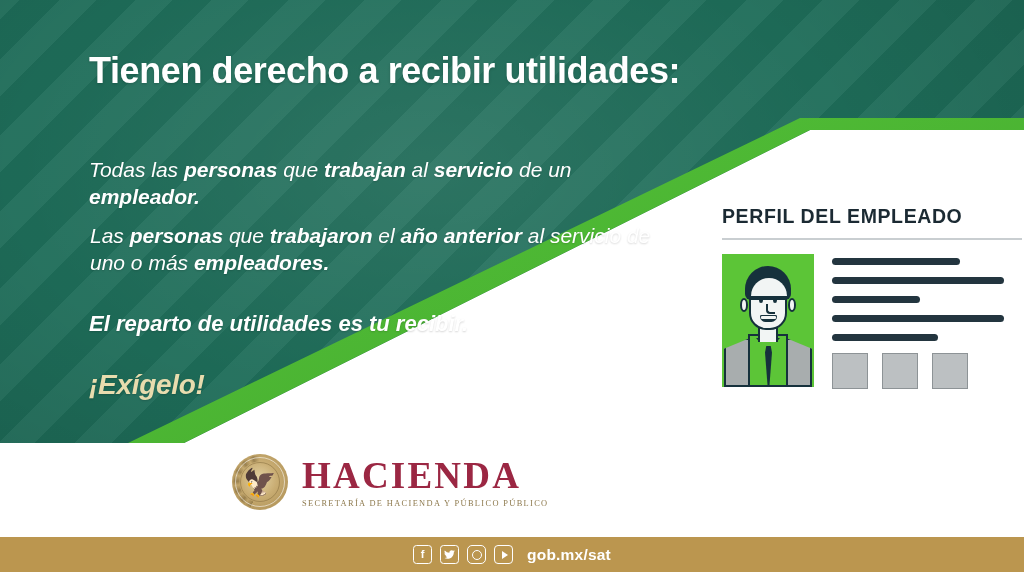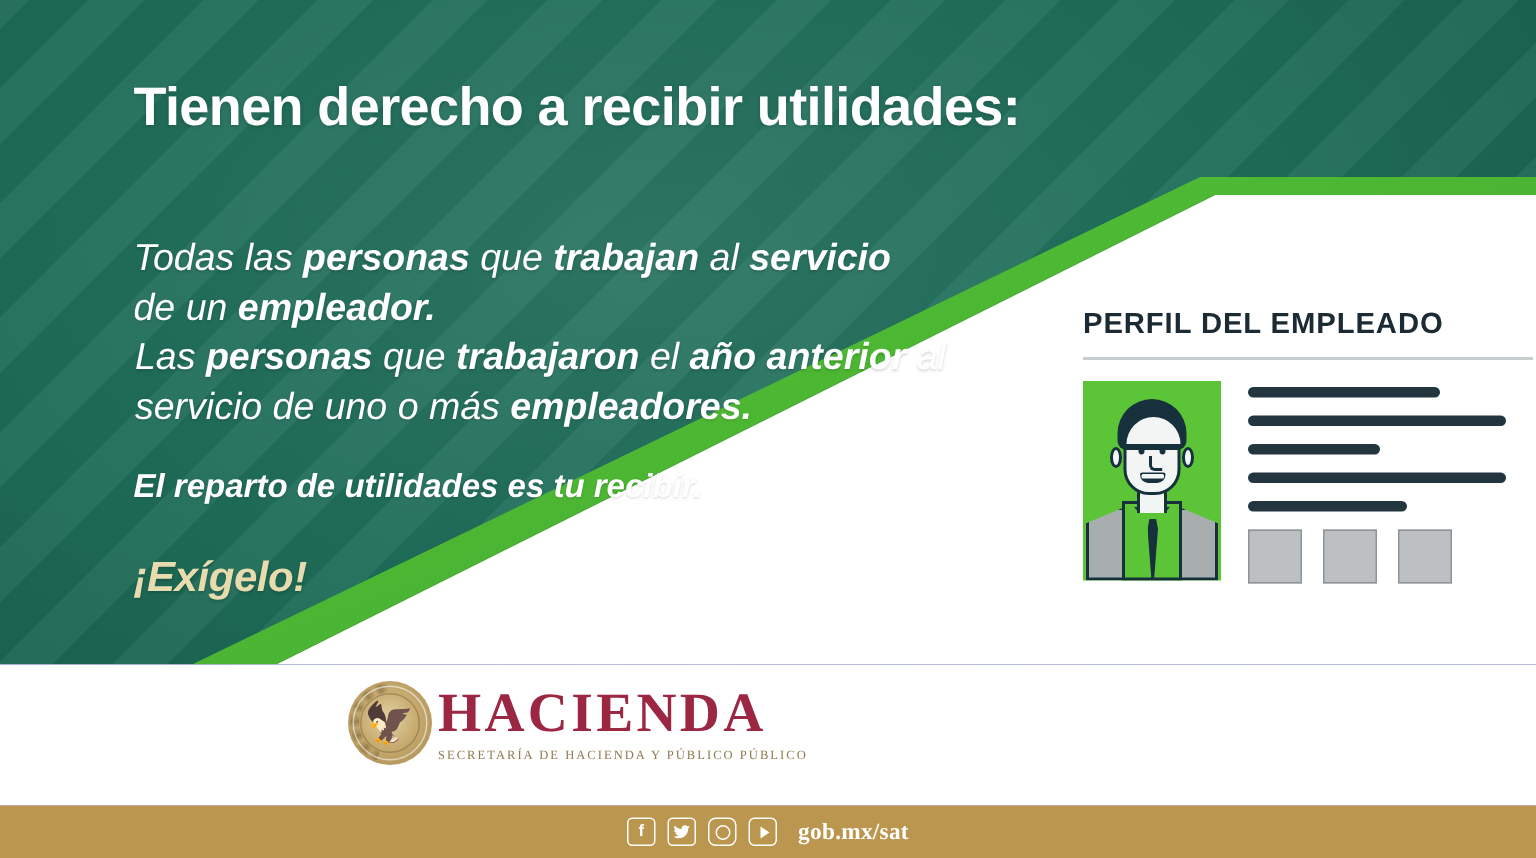--- a/index.html
+++ b/index.html
@@ -1,21 +1,21 @@
 <!DOCTYPE html>
 <html><head>
 <meta charset="utf-8">
 <style>
   html,body{margin:0;padding:0;}
   body{
     width:1024px;height:572px;overflow:hidden;
     font-family:"Liberation Sans", sans-serif;
     background:#ffffff;
   }
-  #stage{position:relative;width:1024px;height:572px;overflow:hidden;background:#8b5cf6;}
+  #stage{position:relative;width:1024px;height:572px;overflow:hidden;background:#737373;}
 
   
   .hero{position:absolute;left:0;top:0;width:1024px;height:443px;overflow:hidden;
         background:#1e6d59;}
   .hero .stripes{position:absolute;inset:-40px;
         background:repeating-linear-gradient(
             -45deg,
             rgba(255,255,255,0.045) 0px,
             rgba(255,255,255,0.045) 26px,
             rgba(0,0,0,0.035) 26px,
@@ -37,21 +37,21 @@
   .greenband{position:absolute;left:0;top:0;width:1024px;height:443px;
         background:linear-gradient(160deg,#58c43a 0%,#4fbb35 45%,#43a62e 100%);
         clip-path:polygon(800px 118px, 1024px 118px, 1024px 130px, 810px 130px,
                           184px 443px, 128px 443px);}
 
   
   .headline{position:absolute;left:89px;top:50px;width:830px;
         color:#ffffff;font-size:36px;font-weight:bold;letter-spacing:-0.4px;
         text-shadow:0 1px 3px rgba(0,0,0,.18);}
   .para{position:absolute;color:#ffffff;font-style:italic;
-        font-size:25px;line-height:1.30;text-shadow:0 1px 2px rgba(0,0,0,.16);}
+        font-size:21px;line-height:1.30;text-shadow:0 1px 2px rgba(0,0,0,.16);}
   .para b{font-weight:bold;}
   #p1{left:89px;top:156px;width:520px;}
   #p2{left:90px;top:222px;width:570px;}
   #p3{left:89px;top:310px;width:420px;font-weight:bold;font-size:22px;}
   #p4{left:89px;top:367px;color:#e8dcae;font-weight:bold;font-size:28px;
       font-style:italic;letter-spacing:-0.3px;}
 
   
   .card{position:absolute;left:722px;top:205px;width:330px;height:232px;}
   .card .title{font-size:19.5px;font-weight:bold;color:#1b2a33;
@@ -115,38 +115,38 @@
            rgba(120,98,55,.55) 24deg, rgba(120,98,55,0) 38deg,
            rgba(120,98,55,.55) 48deg, rgba(120,98,55,0) 62deg,
            rgba(120,98,55,.55) 72deg, rgba(120,98,55,0) 86deg,
            rgba(120,98,55,.55) 96deg, rgba(120,98,55,0) 110deg,
            rgba(120,98,55,.55) 120deg, rgba(120,98,55,0) 134deg,
            rgba(120,98,55,.55) 144deg, rgba(120,98,55,0) 158deg,
            rgba(120,98,55,0) 360deg);
         -webkit-mask:radial-gradient(circle, transparent 0 20px, #000 21px 26px, transparent 27px);
         mask:radial-gradient(circle, transparent 0 20px, #000 21px 26px, transparent 27px);}
 
-  .hacienda{margin-left:4px;}
+  .hacienda{margin-left:14px;}
   .hacienda .big{font-family:"Liberation Serif", serif;font-size:37px;font-weight:bold;
         color:#9b2743;letter-spacing:2.2px;line-height:1;}
   .hacienda .small{font-family:"Liberation Serif", serif;font-size:8.4px;color:#8e7a4e;
         letter-spacing:1.35px;margin-top:5px;}
 
   
   .goldbar{position:absolute;left:0;top:537px;width:1024px;height:35px;background:#bb964f;
         display:flex;align-items:center;justify-content:center;gap:8px;}
   .soc{width:17px;height:17px;border:1.6px solid #ffffff;border-radius:3.5px;
         display:flex;align-items:center;justify-content:center;color:#ffffff;
         font-size:11px;line-height:1;flex:0 0 auto;}
   .soc.ig{border-radius:5px;}
   .soc.ig span{display:block;width:8px;height:8px;border:1.6px solid #fff;border-radius:50%;}
   .soc.yt{border-radius:4px;}
   .soc.yt span{display:block;width:0;height:0;border-left:6px solid #fff;
         border-top:4px solid transparent;border-bottom:4px solid transparent;margin-left:2px;}
-  .goldbar .url{color:#ffffff;font-size:15.5px;font-weight:bold;margin-left:6px;letter-spacing:.2px;font-family:Liberation Serif, serif;}
+  .goldbar .url{color:#ffffff;font-size:15.5px;font-weight:bold;margin-left:6px;letter-spacing:.2px;}
 </style>
 </head>
 <body>
 
 <div id="stage">
 
   <div class="hero">
     <div class="stripes"></div>
     <div class="vign"></div>
   </div>

